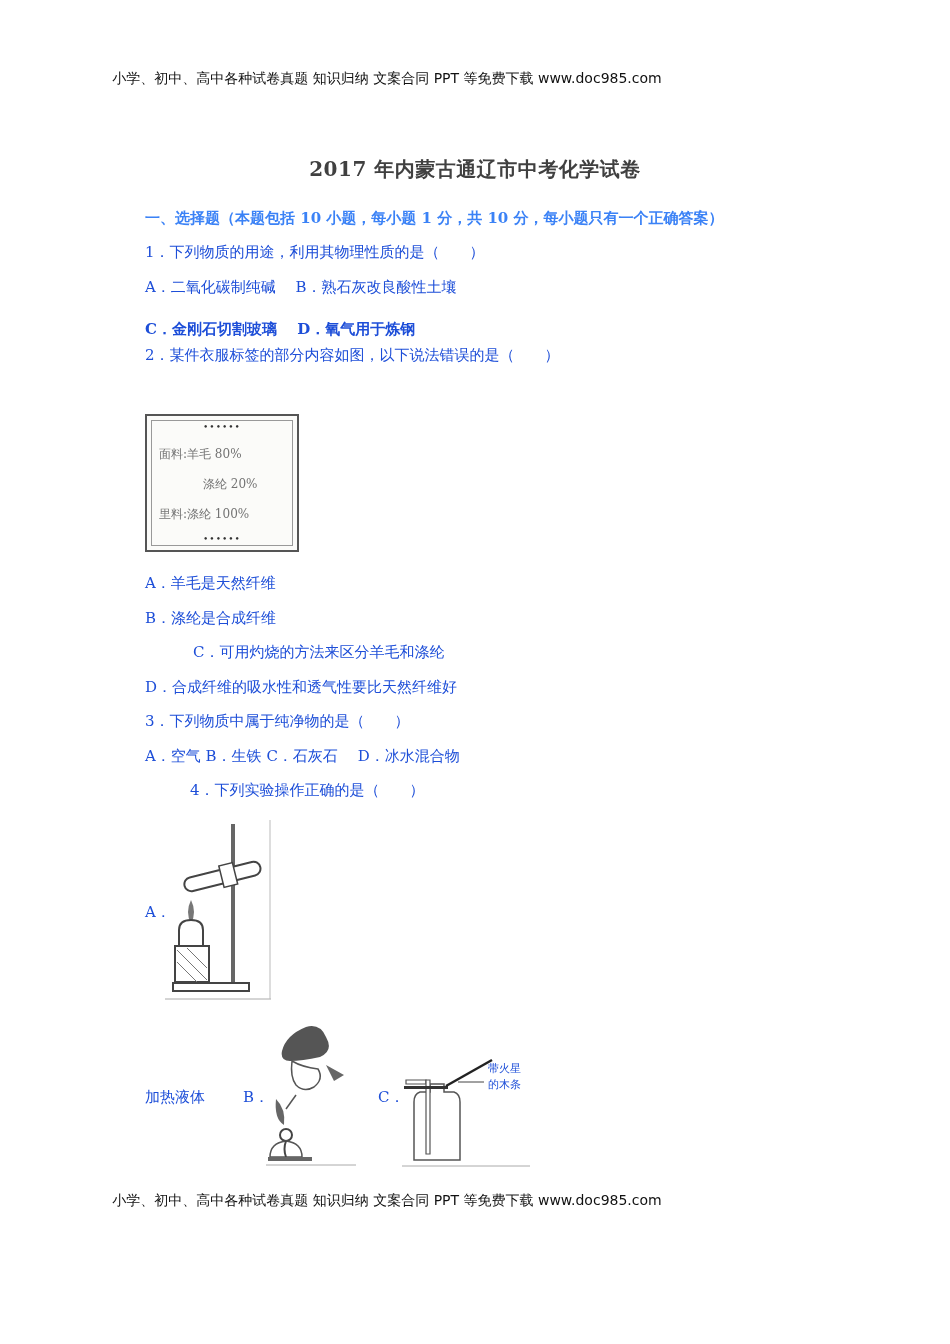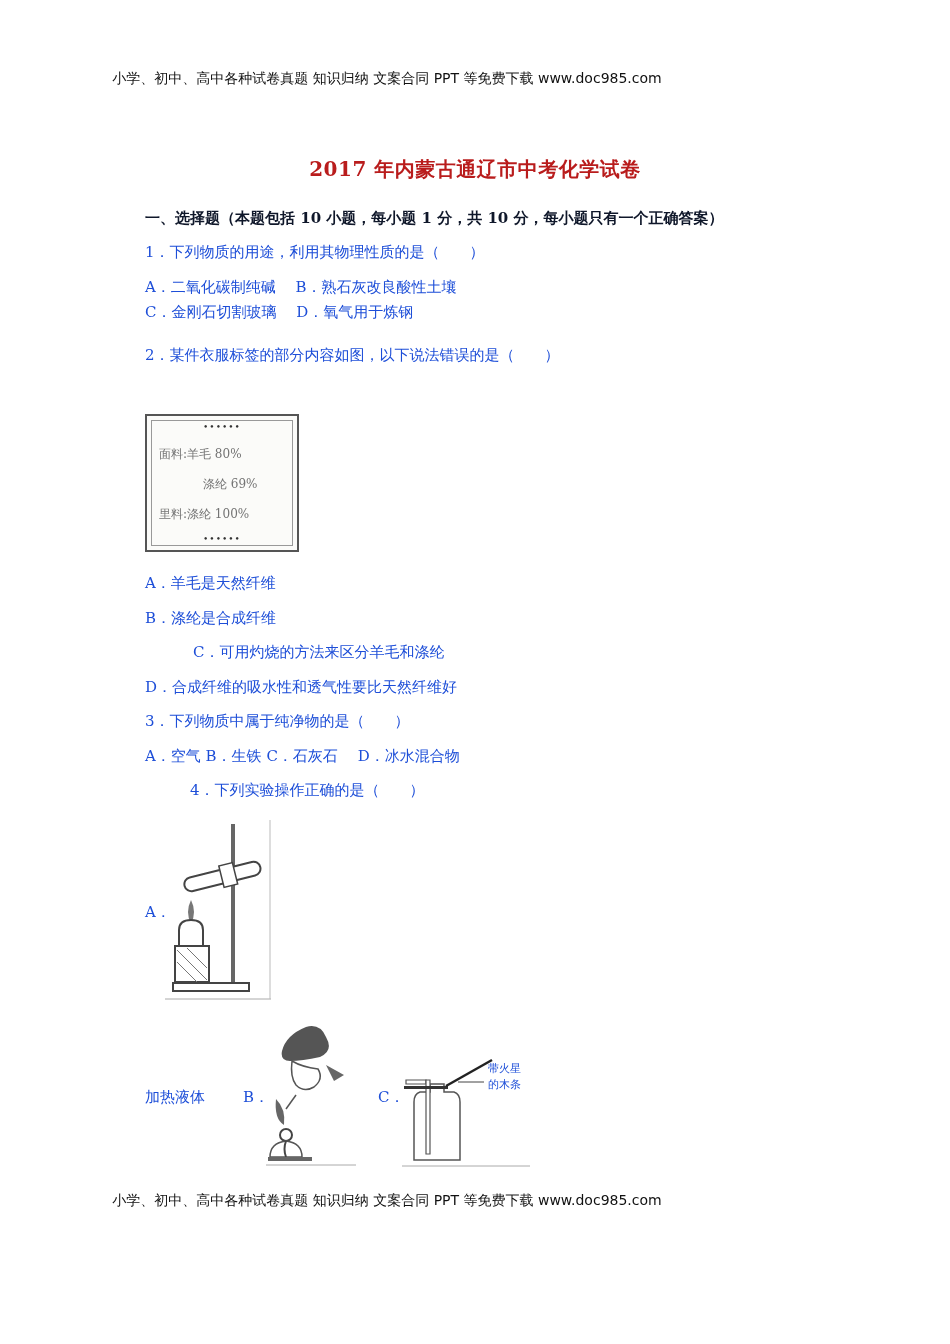--- a/index.html
+++ b/index.html
@@ -1,50 +1,50 @@
 <!DOCTYPE html>
 <html><head>
 <meta charset="utf-8">
 <style>
   html, body { margin: 0; padding: 0; background: #ffffff; }
   body { width: 950px; height: 1344px; position: relative; overflow: hidden;
          font-family: "DejaVu Serif", "Liberation Serif", serif; color: #222; }
   .hdr { position: absolute; left: 0; width: 774px; text-align: center;
          font-family: "DejaVu Sans", "Liberation Sans", sans-serif; font-size: 14px; color: #111; }
   .title { position: absolute; top: 156px; left: 0; width: 950px; text-align: center;
-           font-size: 20px; font-weight: bold; color: #b91c1c; letter-spacing: 0.5px; }
+           font-size: 20px; font-weight: bold; color: #404040; letter-spacing: 0.5px; }
   .line { position: absolute; left: 145px; font-size: 15px; white-space: pre; color: #1d4ed8; }
-  .sec { font-weight: bold; color: #0f172a; }
+  .sec { font-weight: bold; color: #3b82f6; }
   .fig { position: absolute; }
   .label-box { position: absolute; left: 145px; top: 414px; width: 154px; height: 138px;
                border: 2px solid #555; box-sizing: border-box; background: #fbfbf9; }
   .label-box .inner { position: absolute; left: 4px; top: 4px; right: 4px; bottom: 4px; border: 1px solid #999; }
   .label-box .dots { position: absolute; left: 0; width: 100%; text-align: center; font-size: 9px; letter-spacing: 1px; color: #333; }
   .label-box .ln { position: absolute; font-size: 12px; font-weight: normal; color: #737373; white-space: pre; }
 </style>
 </head>
 <body>
 
 <div class="hdr" style="top:70px;">小学、初中、高中各种试卷真题 知识归纳 文案合同 PPT 等免费下载  www.doc985.com</div>
 
 <div class="title">2017 年内蒙古通辽市中考化学试卷</div>
 
 <div class="line sec" style="top:209px;">一、选择题（本题包括 10 小题，每小题 1 分，共 10 分，每小题只有一个正确答案）</div>
 
 <div class="line" style="top:243px;">1．下列物质的用途，利用其物理性质的是（　　）</div>
 <div class="line" style="top:278px;">A．二氧化碳制纯碱　 B．熟石灰改良酸性土壤</div>
-<div class="line" style="top:303px;">C．金刚石切割玻璃　 D．氧气用于炼钢</div>
+<div class="line" style="top:320px;font-weight:bold;">C．金刚石切割玻璃　 D．氧气用于炼钢</div>
 
 <div class="line" style="top:346px;">2．某件衣服标签的部分内容如图，以下说法错误的是（　　）</div>
 
 <div class="label-box">
   <div class="inner"></div>
   <div class="dots" style="top:6px;">••••••</div>
   <div class="ln" style="left:12px; top:30px;">面料:羊毛 80%</div>
-  <div class="ln" style="left:56px; top:60px;">涤纶 69%</div>
+  <div class="ln" style="left:56px; top:60px;">涤纶 20%</div>
   <div class="ln" style="left:12px; top:90px;">里料:涤纶 100%</div>
   <div class="dots" style="top:118px;">••••••</div>
 </div>
 
 <div class="line" style="top:574px;">A．羊毛是天然纤维</div>
 <div class="line" style="top:609px;">B．涤纶是合成纤维</div>
 <div class="line" style="top:643px;margin-left:48px;">C．可用灼烧的方法来区分羊毛和涤纶</div>
 <div class="line" style="top:678px;">D．合成纤维的吸水性和透气性要比天然纤维好</div>
 
 <div class="line" style="top:712px;">3．下列物质中属于纯净物的是（　　）</div>

